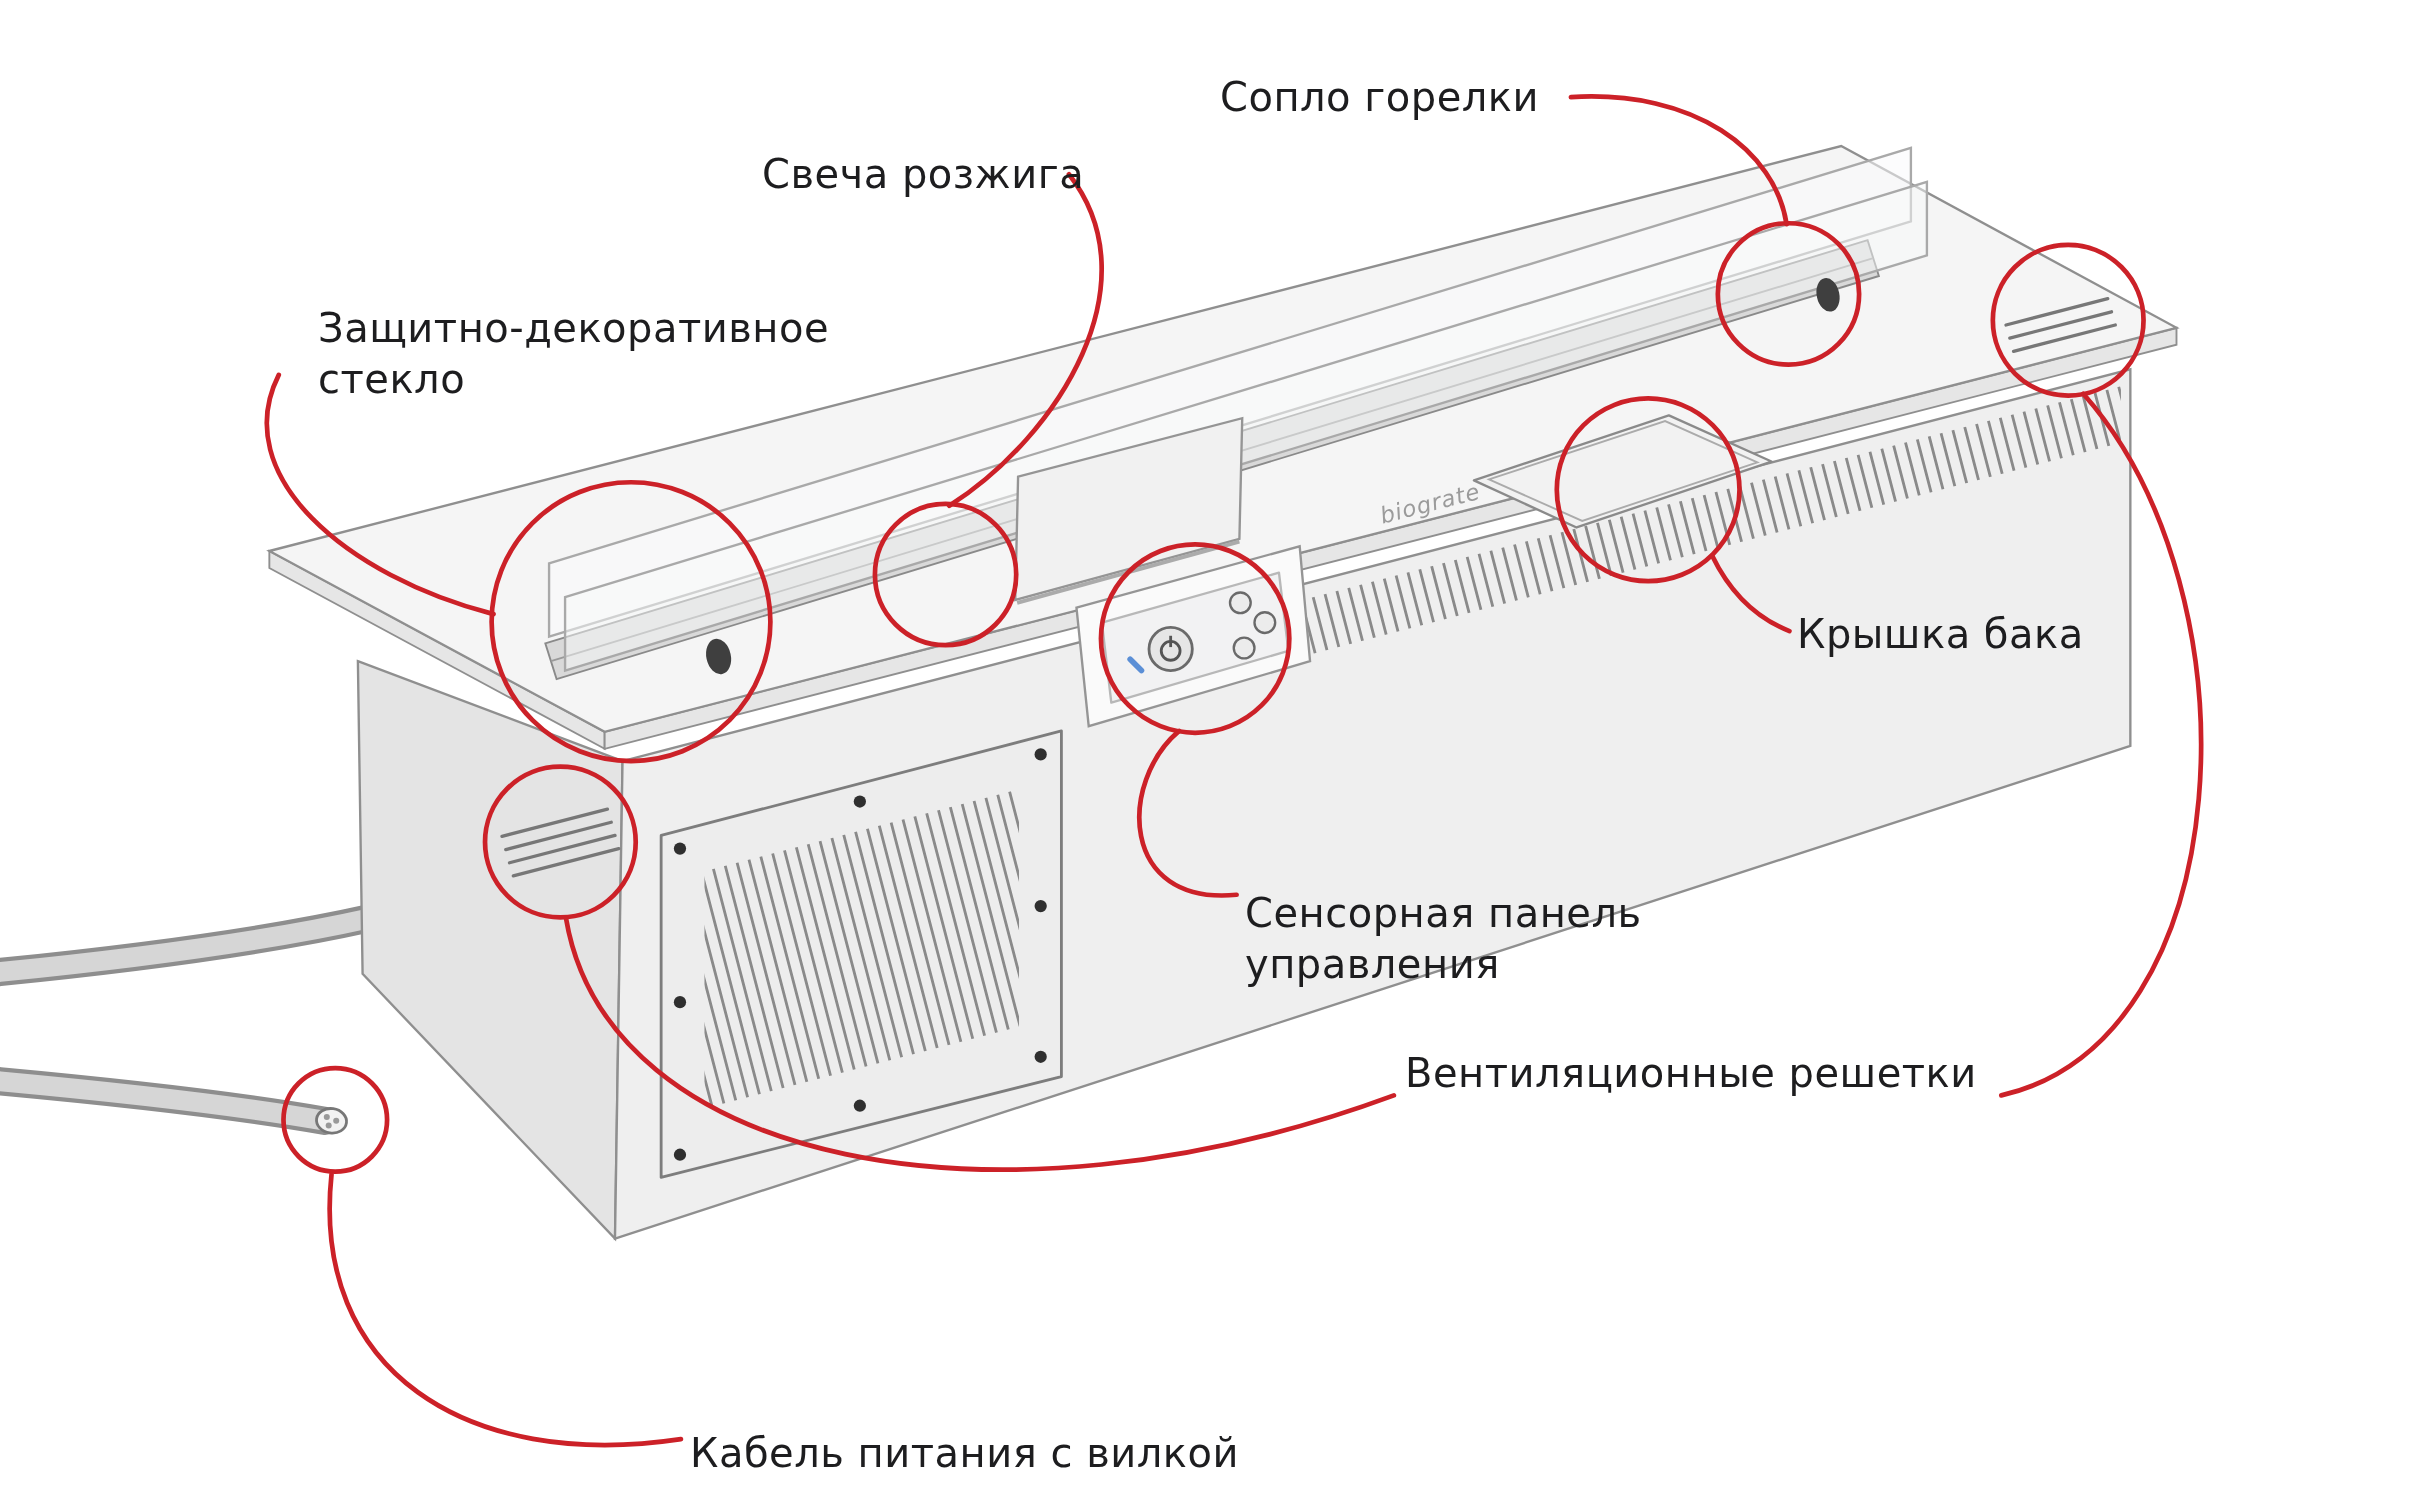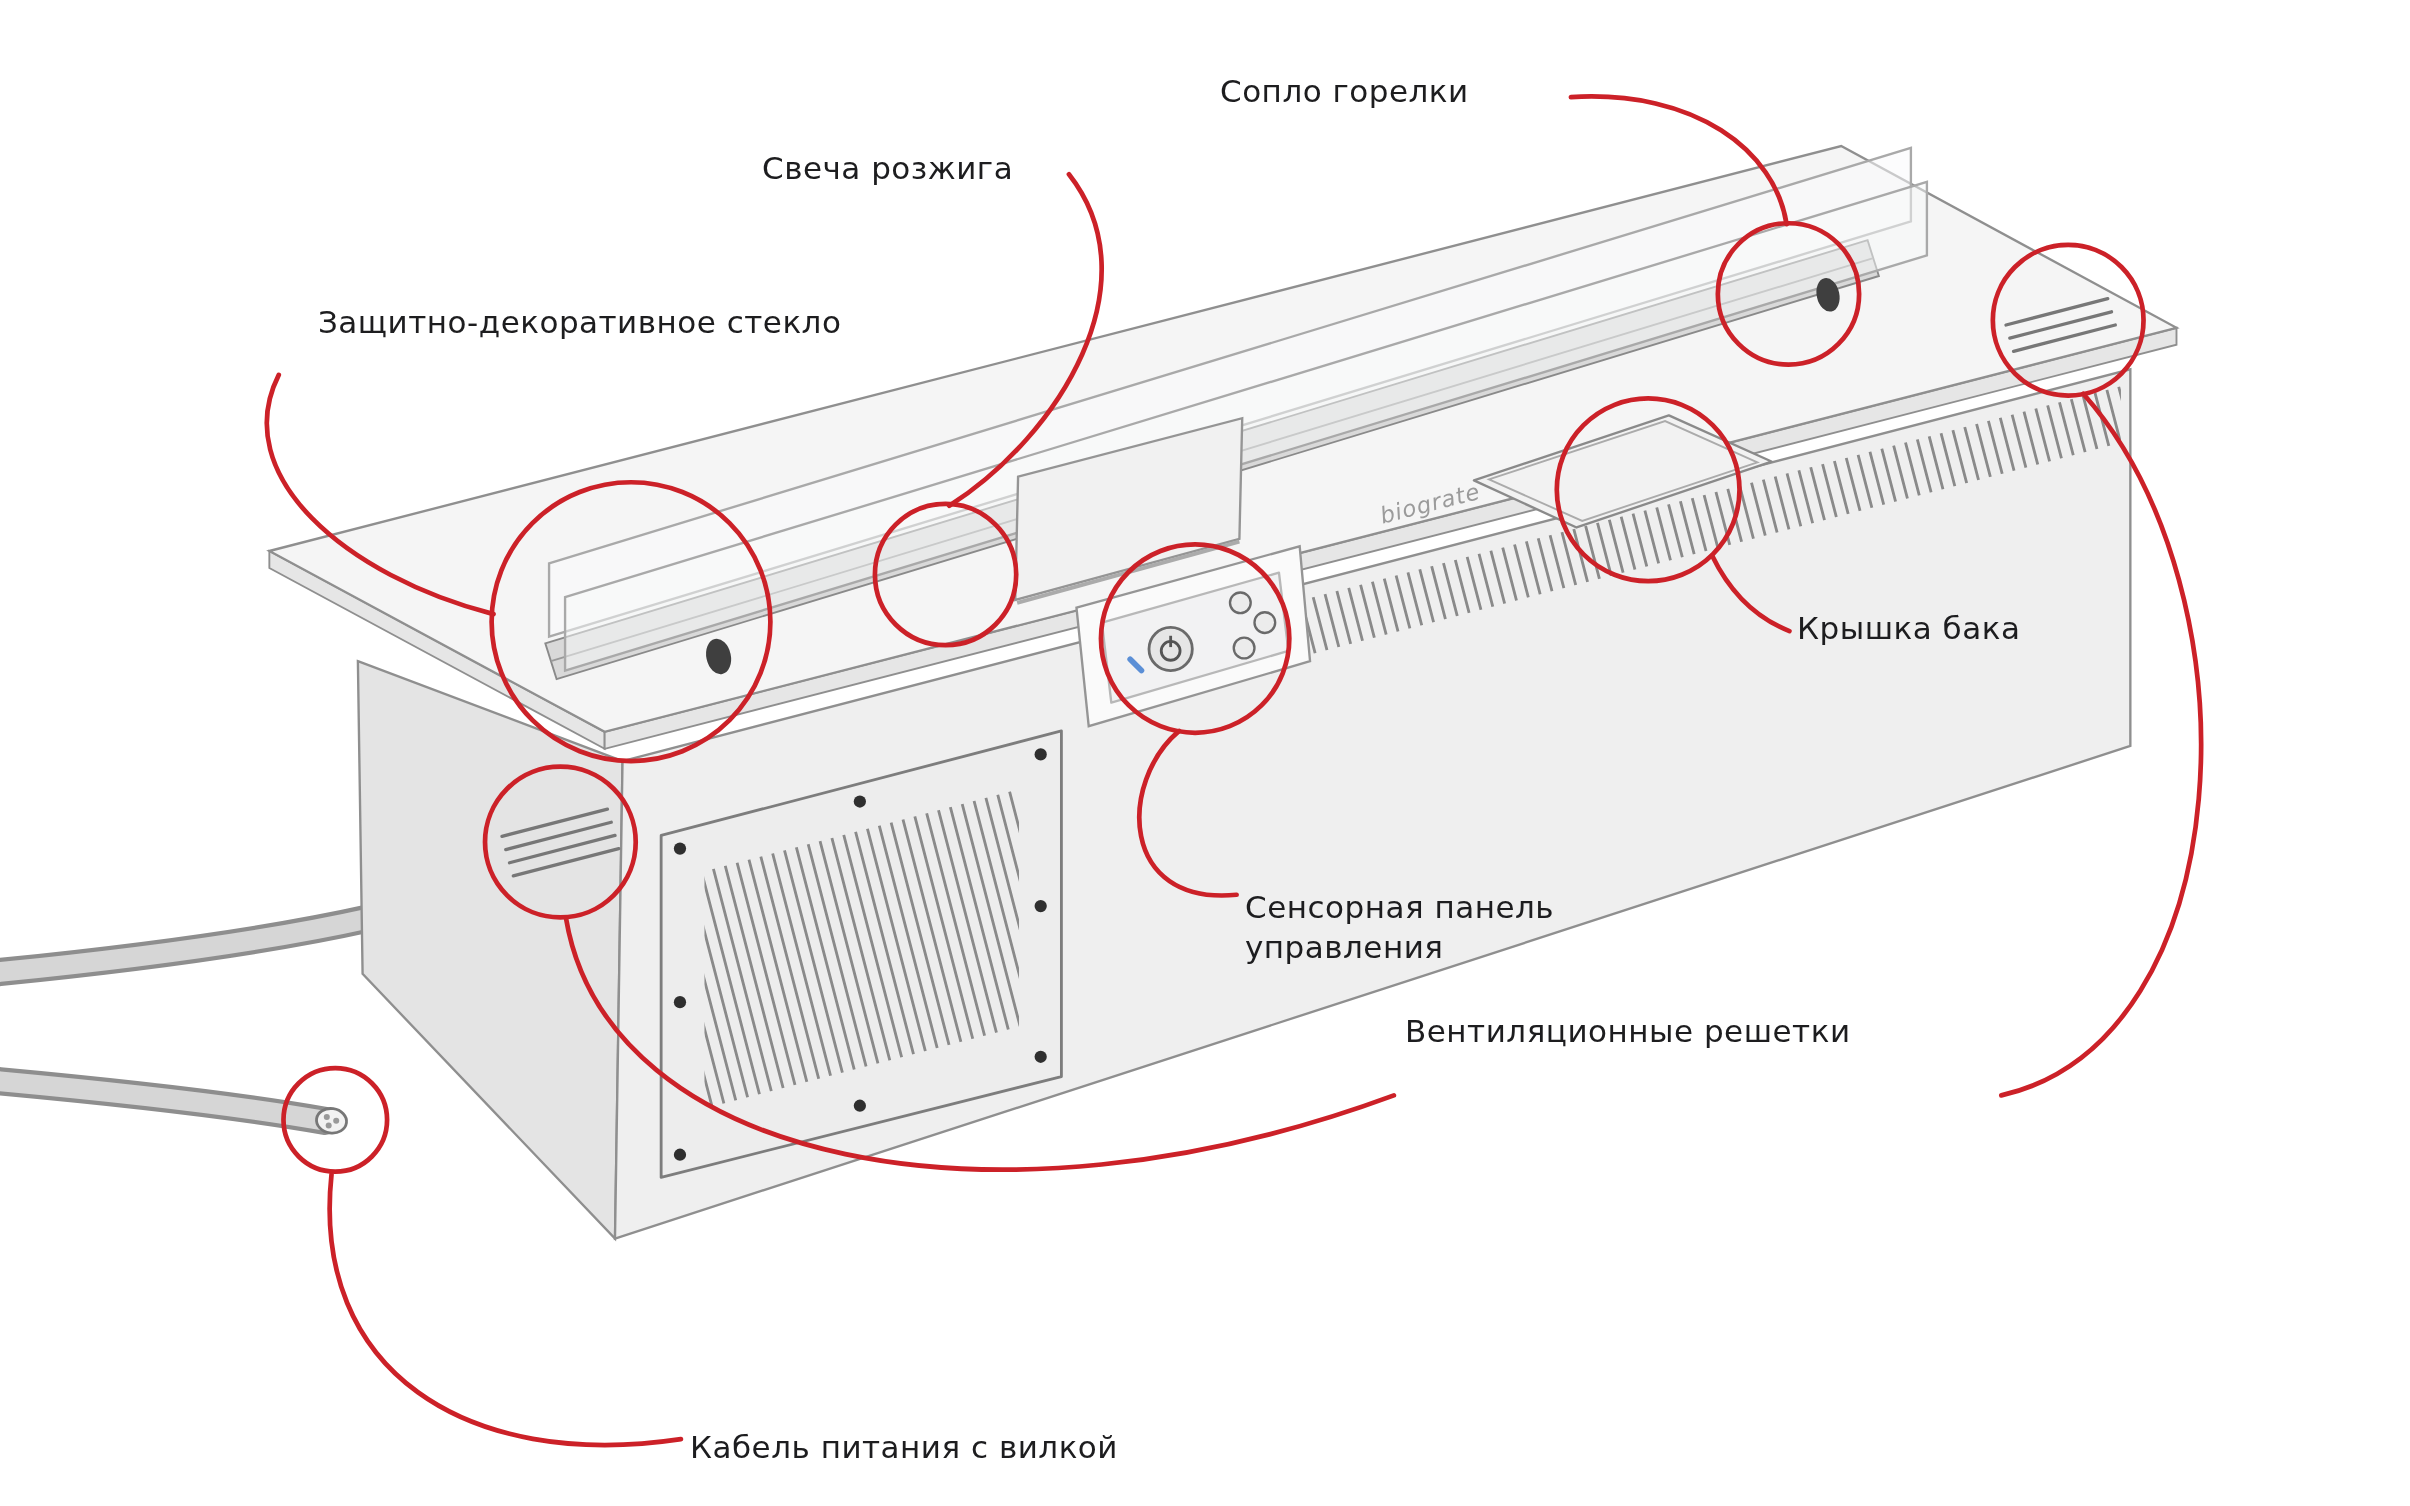--- a/index.html
+++ b/index.html
@@ -6,21 +6,21 @@
   .stage{
     position:relative;
     width:2411px;height:1507px;
     background:#ffffff;
     overflow:hidden;
     font-family:"DejaVu Sans","Liberation Sans",sans-serif;
   }
   .stage svg{position:absolute;left:0;top:0;}
   .label{
     position:absolute;
-    font-size:31px;
+    font-size:40px;
     line-height:1.28;
     color:#1d1d1f;
     white-space:nowrap;
     letter-spacing:0.5px;
   }
   .label.wrap{white-space:normal;}
 </style>
 </head>
 <body>
 
@@ -141,17 +141,17 @@
   <div class="label" style="left:1220px;top:72px;">Сопло горелки</div>
 
   <div class="label" style="left:721px;top:149px;margin-left:41px;">Свеча розжига</div>
 
   <div class="label wrap" style="left:318px;top:303px;width:603px;">Защитно-декоративное стекло</div>
 
   <div class="label" style="left:1797px;top:609px;text-align:right;">Крышка бака</div>
 
   <div class="label wrap" style="left:1245px;top:888px;width:443px;">Сенсорная панель управления</div>
 
-  <div class="label" style="left:1405px;top:1012px;">Вентиляционные решетки</div>
+  <div class="label" style="left:1405px;top:1048px;">Вентиляционные решетки</div>
 
   <div class="label" style="left:690px;top:1416px;margin-top:12px;">Кабель питания с вилкой</div>
 </div>
 
 
 </body></html>

